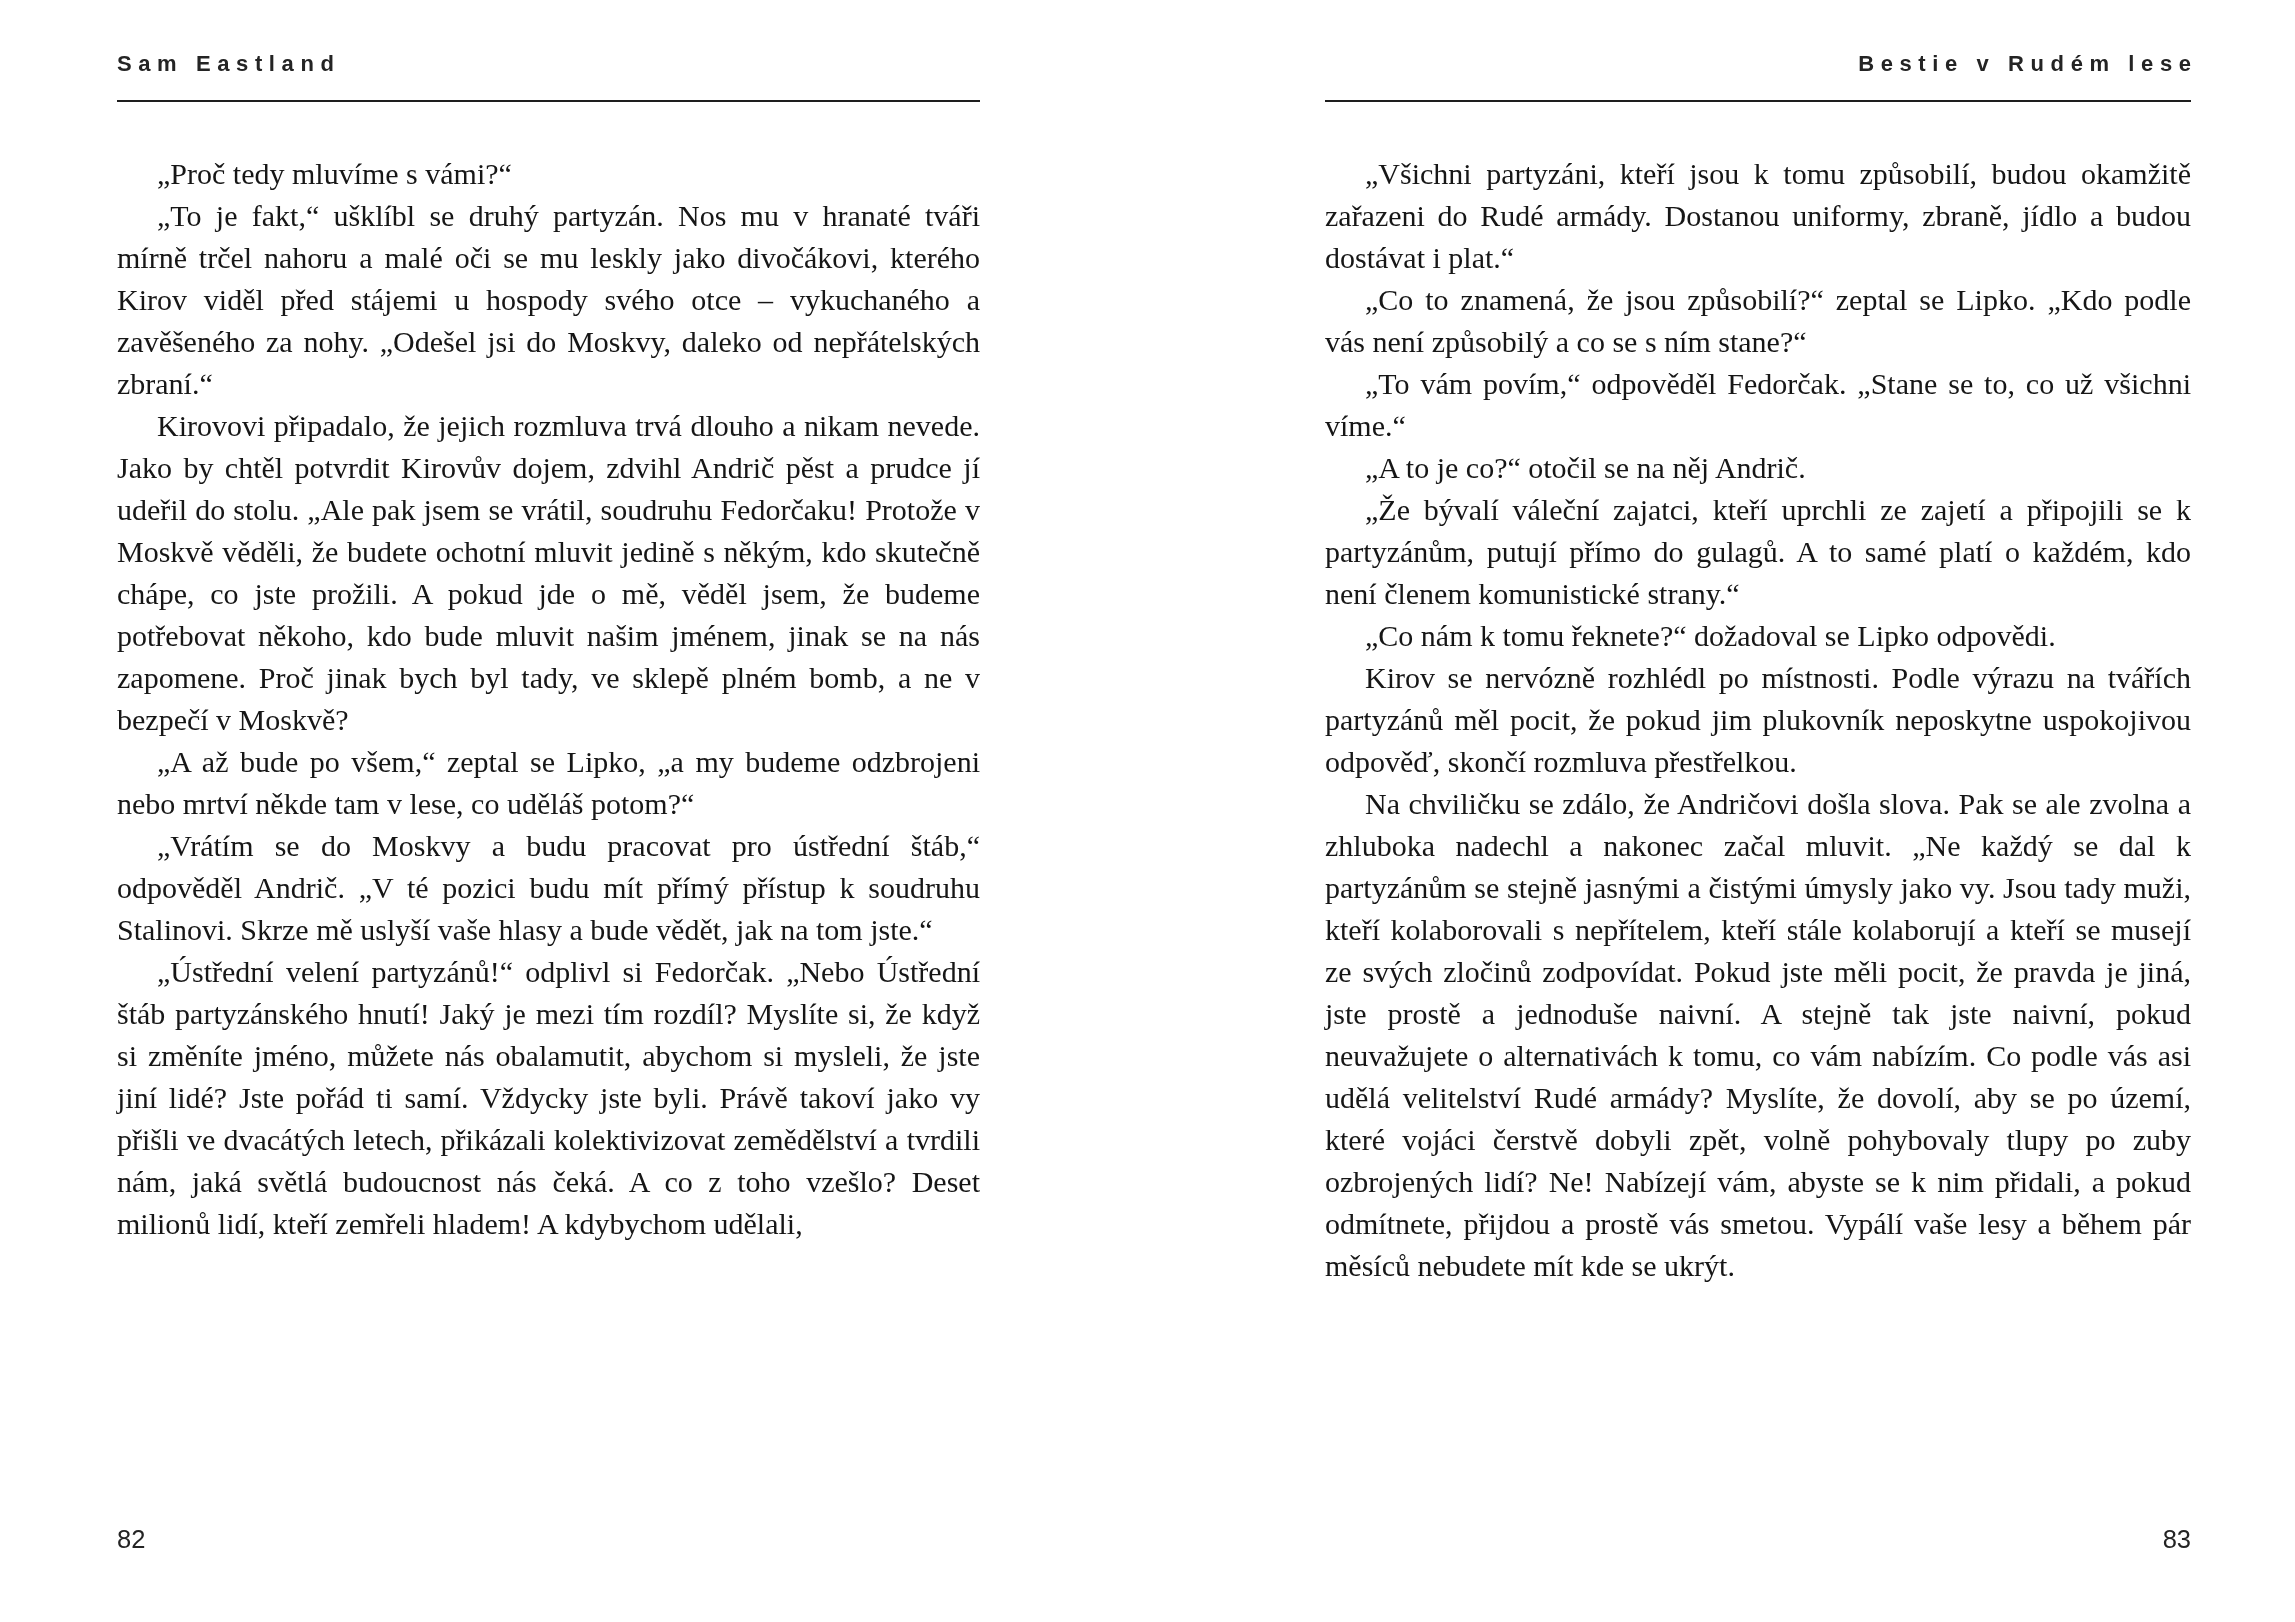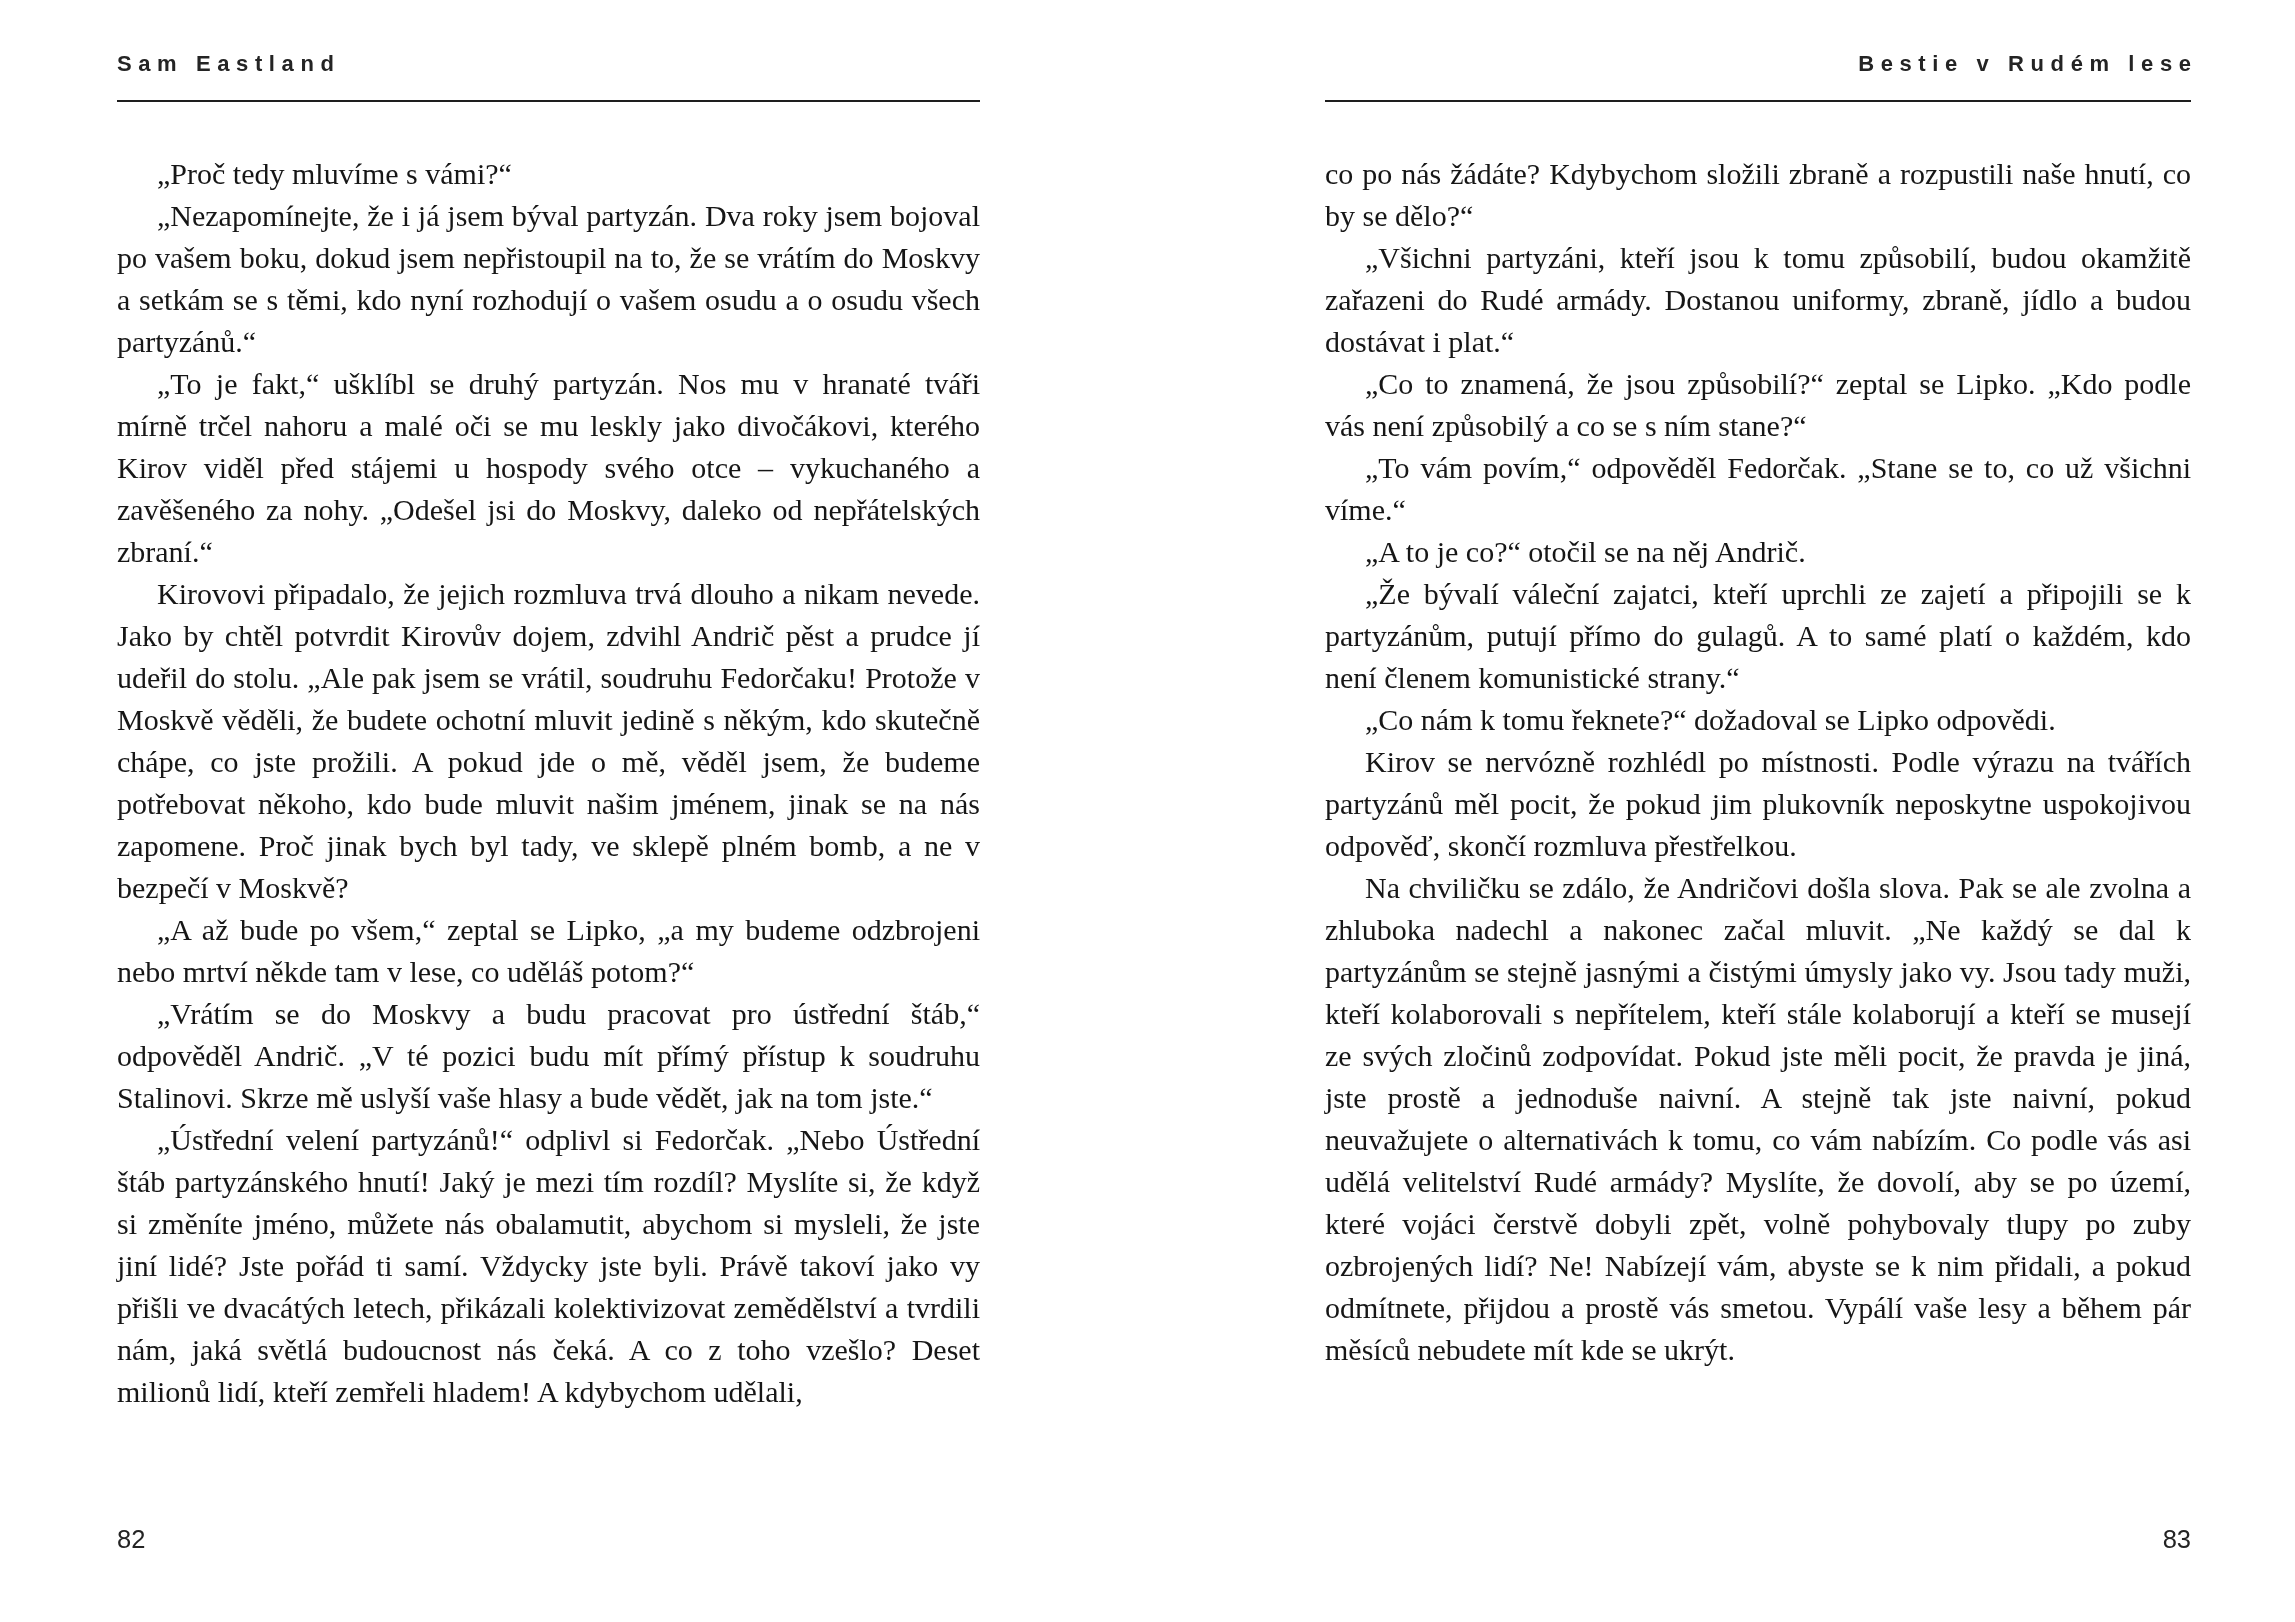--- a/index.html
+++ b/index.html
@@ -74,35 +74,33 @@
 </head>
 <body>
 
 <div class="spread">
 
   <section class="page left">
     <div class="running-head">Sam Eastland</div>
     <div class="head-rule"></div>
     <div class="body-text">
         <p class="para indent">„Proč tedy mluvíme s vámi?“</p>
-        <p class="para indent">„Nezapomínejte, že i já jsem býval partyzán. Dva roky jsem bojoval po vašem boku, dokud jsem nepřistoupil na to, že se vrátím do Moskvy a setkám se s těmi, kdo nyní rozhodují o vašem osudu a o osudu všech partyzánů.“</p>
         <p class="para indent">„To je fakt,“ ušklíbl se druhý partyzán. Nos mu v hranaté tváři mírně trčel nahoru a malé oči se mu leskly jako divočákovi, kterého Kirov viděl před stájemi u hospody svého otce – vykuchaného a zavěšeného za nohy. „Odešel jsi do Moskvy, daleko od nepřátelských zbraní.“</p>
         <p class="para indent">Kirovovi připadalo, že jejich rozmluva trvá dlouho a nikam nevede. Jako by chtěl potvrdit Kirovův dojem, zdvihl Andrič pěst a prudce jí udeřil do stolu. „Ale pak jsem se vrátil, soudruhu Fedorčaku! Protože v Moskvě věděli, že budete ochotní mluvit jedině s někým, kdo skutečně chápe, co jste prožili. A pokud jde o mě, věděl jsem, že budeme potřebovat někoho, kdo bude mluvit našim jménem, jinak se na nás zapomene. Proč jinak bych byl tady, ve sklepě plném bomb, a ne v bezpečí v Moskvě?</p>
         <p class="para indent">„A až bude po všem,“ zeptal se Lipko, „a my budeme odzbrojeni nebo mrtví někde tam v lese, co uděláš potom?“</p>
         <p class="para indent">„Vrátím se do Moskvy a budu pracovat pro ústřední štáb,“ odpověděl Andrič. „V té pozici budu mít přímý přístup k soudruhu Stalinovi. Skrze mě uslyší vaše hlasy a bude vědět, jak na tom jste.“</p>
         <p class="para indent">„Ústřední velení partyzánů!“ odplivl si Fedorčak. „Nebo Ústřední štáb partyzánského hnutí! Jaký je mezi tím rozdíl? Myslíte si, že když si změníte jméno, můžete nás obalamutit, abychom si mysleli, že jste jiní lidé? Jste pořád ti samí. Vždycky jste byli. Právě takoví jako vy přišli ve dvacátých letech, přikázali kolektivizovat zemědělství a tvrdili nám, jaká světlá budoucnost nás čeká. A co z toho vzešlo? Deset milionů lidí, kteří zemřeli hladem! A kdybychom udělali,</p>
       </div>
     <div class="page-number align-left">82</div>
   </section>
 
   <section class="page right">
     <div class="running-head align-right">Bestie v Rudém lese</div>
     <div class="head-rule"></div>
     <div class="body-text">
-        <p class="para">co po nás žádáte? Kdybychom složili zbraně a rozpustili naše hnutí, co by se dělo?“</p>
         <p class="para indent">„Všichni partyzáni, kteří jsou k tomu způsobilí, budou okamžitě zařazeni do Rudé armády. Dostanou uniformy, zbraně, jídlo a budou dostávat i plat.“</p>
         <p class="para indent">„Co to znamená, že jsou způsobilí?“ zeptal se Lipko. „Kdo podle vás není způsobilý a co se s ním stane?“</p>
         <p class="para indent">„To vám povím,“ odpověděl Fedorčak. „Stane se to, co už všichni víme.“</p>
         <p class="para indent">„A to je co?“ otočil se na něj Andrič.</p>
         <p class="para indent">„Že bývalí váleční zajatci, kteří uprchli ze zajetí a připojili se k partyzánům, putují přímo do gulagů. A to samé platí o každém, kdo není členem komunistické strany.“</p>
         <p class="para indent">„Co nám k tomu řeknete?“ dožadoval se Lipko odpovědi.</p>
         <p class="para indent">Kirov se nervózně rozhlédl po místnosti. Podle výrazu na tvářích partyzánů měl pocit, že pokud jim plukovník neposkytne uspokojivou odpověď, skončí rozmluva přestřelkou.</p>
         <p class="para indent">Na chviličku se zdálo, že Andričovi došla slova. Pak se ale zvolna a zhluboka nadechl a nakonec začal mluvit. „Ne každý se dal k partyzánům se stejně jasnými a čistými úmysly jako vy. Jsou tady muži, kteří kolaborovali s nepřítelem, kteří stále kolaborují a kteří se musejí ze svých zločinů zodpovídat. Pokud jste měli pocit, že pravda je jiná, jste prostě a jednoduše naivní. A stejně tak jste naivní, pokud neuvažujete o alternativách k tomu, co vám nabízím. Co podle vás asi udělá velitelství Rudé armády? Myslíte, že dovolí, aby se po území, které vojáci čerstvě dobyli zpět, volně pohybovaly tlupy po zuby ozbrojených lidí? Ne! Nabízejí vám, abyste se k nim přidali, a pokud odmítnete, přijdou a prostě vás smetou. Vypálí vaše lesy a během pár měsíců nebudete mít kde se ukrýt.</p>
       </div>
     <div class="page-number align-right">83</div>

